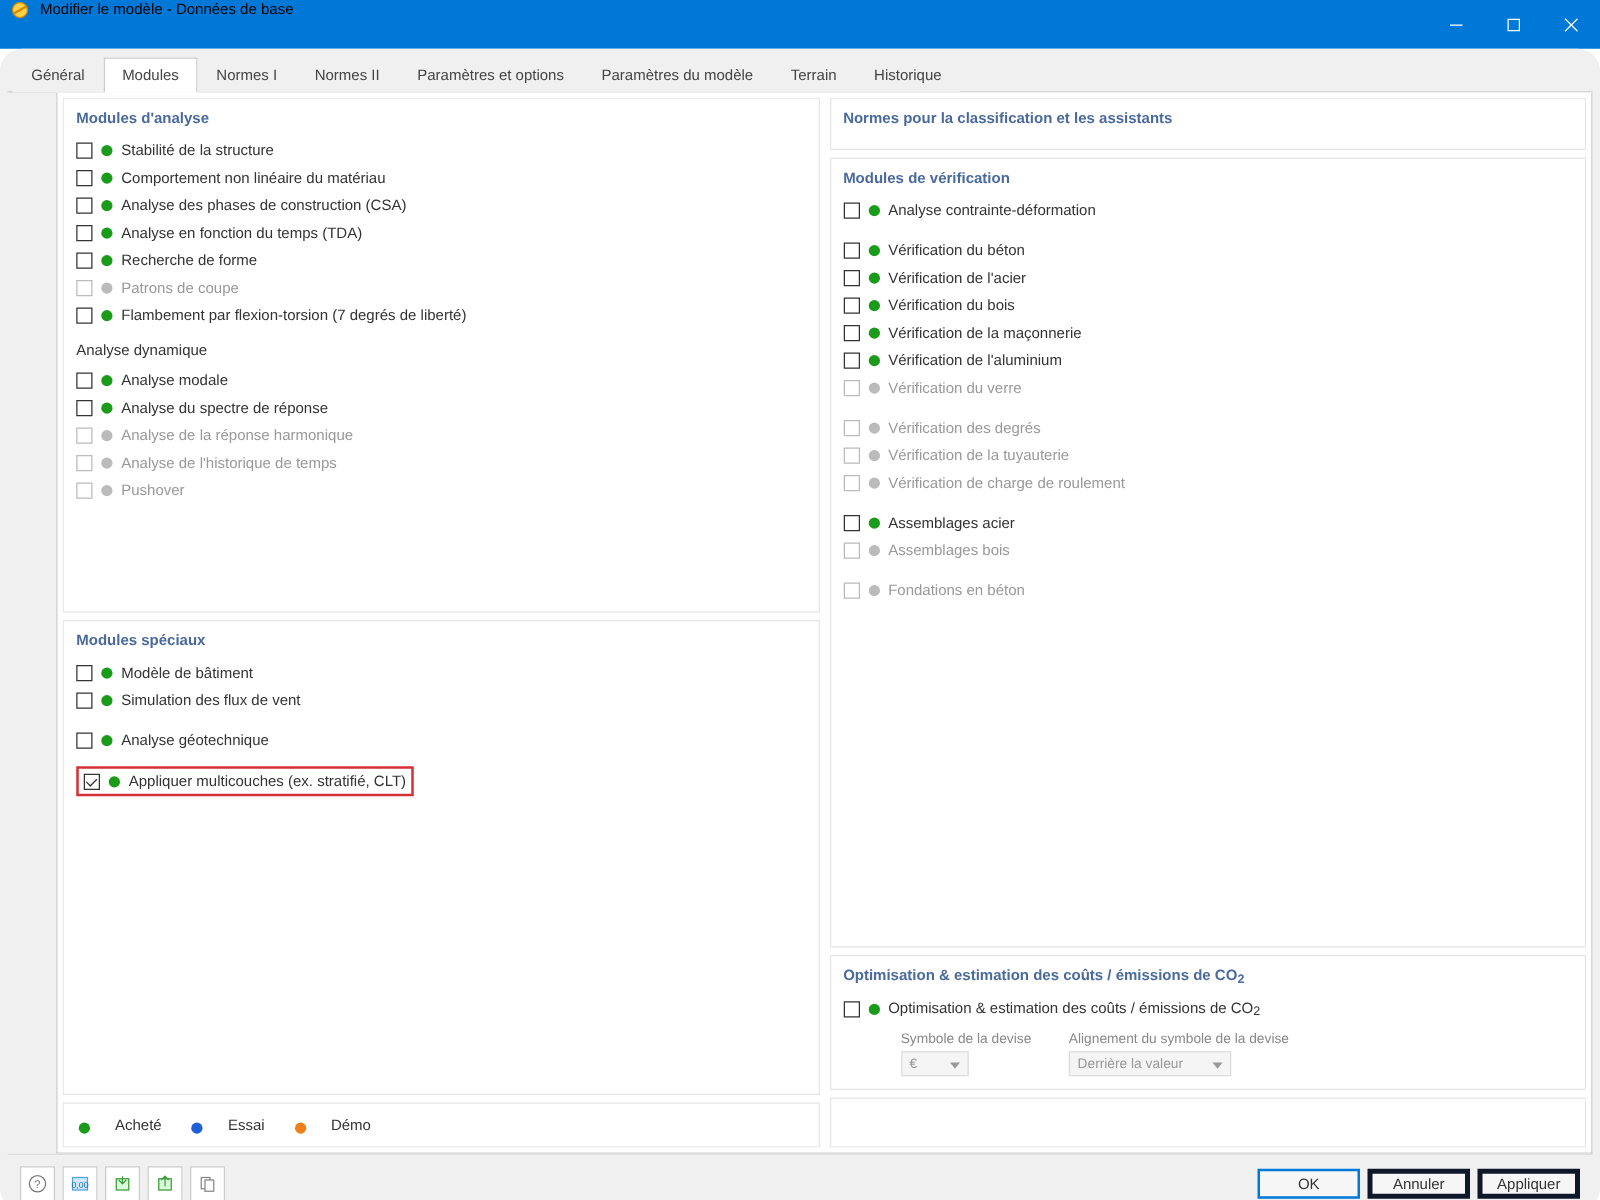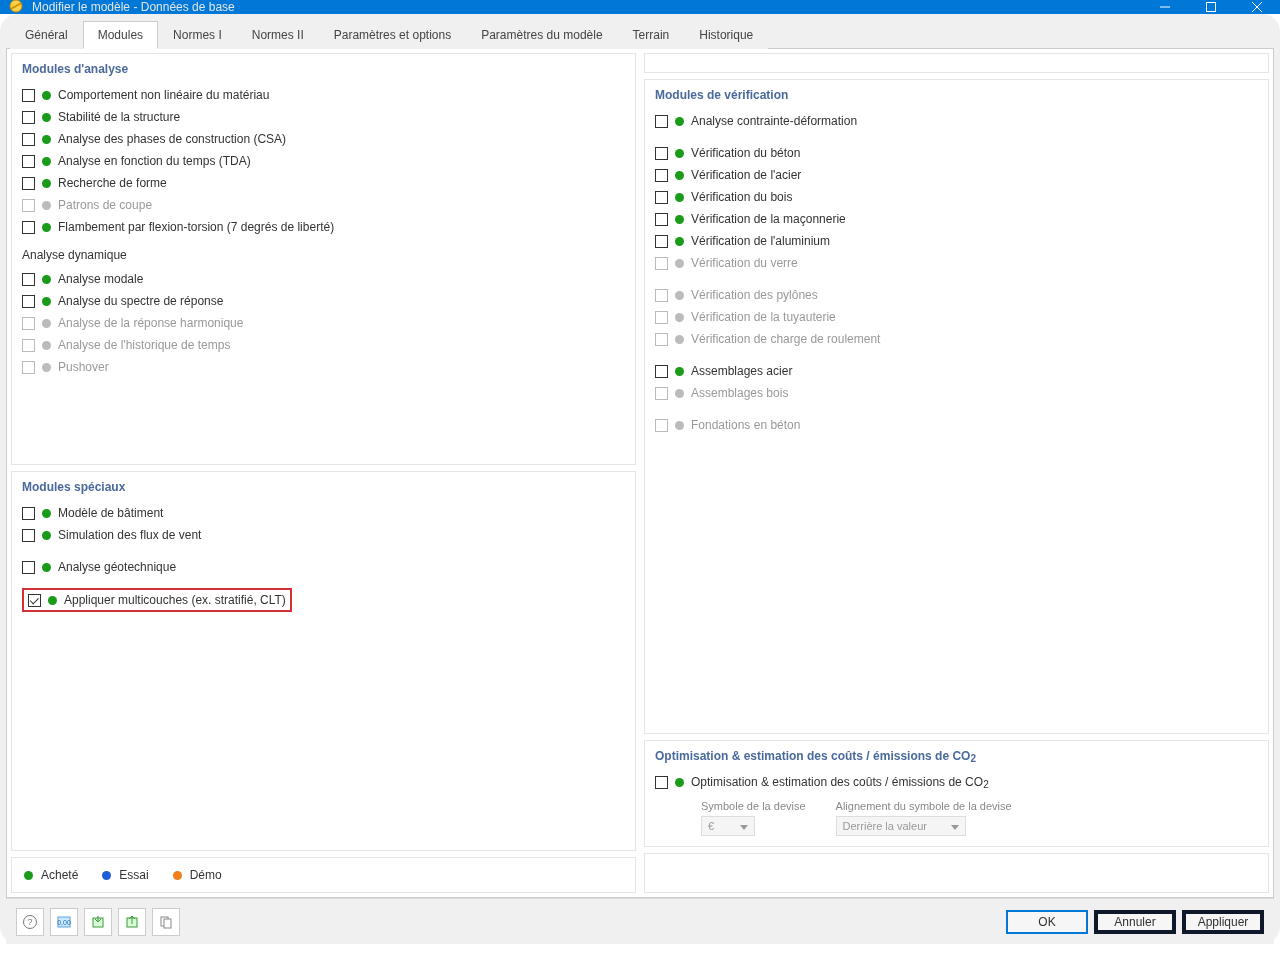--- a/index.html
+++ b/index.html
@@ -1,45 +1,45 @@
 <!DOCTYPE html>
 <html><head>
 <meta charset="utf-8">
 <style>
 * { box-sizing: border-box; margin: 0; padding: 0; }
 body { font-family: "Segoe UI", Tahoma, sans-serif; font-size: 12px; background: #fff; width: 1280px; height: 960px; overflow: hidden; color: #333; }
-.titlebar { background: #0078d7; color: #e5e5e5; height: 14px; display: flex; align-items: flex-end; padding: 0 0 0 8px; }
+.titlebar { background: #0078d7; color: #000000; height: 39px; display: flex; align-items: flex-start; padding: 0 0 0 8px; }
 .titlebar .app-icon { width: 16px; height: 16px; margin-right: 8px; display: inline-flex; align-items: center; justify-content: center; }
 .titlebar .title { flex: 1; font-size: 12px; }
 .winbtns { display: flex; height: 100%; }
 .winbtn { width: 46px; display: flex; align-items: center; justify-content: center; color: #fff; }
 .winbtn svg { width: 12px; height: 12px; stroke: #fff; stroke-width: 1; fill: none; }
 .outer { background: #f0f0f0; padding: 6px 6px 0 6px; height: 930px; display: flex; flex-direction: column; border-radius: 18px; }
 .tabs { display: flex; border-bottom: 1px solid #ccc; padding-left: 4px; }
 .tab { padding: 6px 14px; background: #f0f0f0; color: #444; cursor: default; border: 1px solid transparent; border-bottom: none; position: relative; top: 1px; }
 .tab.active { background: #fff; border: 1px solid #ccc; border-bottom: 1px solid #fff; }
-.content { background: #fff; flex: 1; display: flex; gap: 8px; padding: 4px; border: 1px solid #ccc; border-top: none; overflow: hidden; }
+.content { background: #fff; flex: 1; display: flex; gap: 8px; padding: 4px; border: 1px solid #ccc; border-top: none; overflow: hidden; margin-left: 39px; }
 .col { flex: 1; display: flex; flex-direction: column; gap: 6px; overflow: hidden; }
 .panel { border: 1px solid #e5e5e5; background: #fff; padding: 8px 10px 10px 10px; }
 .panel.flexfill { flex: 1; overflow: auto; }
 .section-title { color: #4a6a9c; font-weight: 600; margin-bottom: 8px; }
 .subhead { color: #333; margin: 10px 0 6px 0; }
 .item { display: flex; align-items: center; gap: 7px; padding: 2px 0; line-height: 18px; }
 .chk { width: 13px; height: 13px; border: 1px solid #333; background: #fff; display: inline-flex; align-items: center; justify-content: center; flex-shrink: 0; }
 .chk.checked::after { content: ""; width: 7px; height: 4px; border-left: 1.5px solid #333; border-bottom: 1.5px solid #333; transform: rotate(-45deg) translate(0px,-1px); }
 .chk.disabled { border-color: #bbb; }
 .dot { width: 9px; height: 9px; border-radius: 50%; flex-shrink: 0; }
 .dot.green { background: #1a9b1a; }
 .dot.blue { background: #1e5ed6; }
 .dot.orange { background: #ef7f1a; }
 .dot.gray { background: #bbb; }
 .item.disabled { color: #999; }
 .highlighted { border: 2px solid #d43036; padding: 1px 4px; display: inline-flex; }
 .legend-strip { border: 1px solid #e5e5e5; background: #fff; padding: 10px 12px; display: flex; gap: 24px; align-items: center; }
-.legend-entry { display: flex; align-items: center; gap: 8px; }
+.legend-entry { display: flex; align-items: flex-end; gap: 20px; }
 .opt-row { display: flex; gap: 30px; margin-top: 6px; margin-left: 46px; }
 .opt-col { display: flex; flex-direction: column; gap: 4px; color: #888; font-size: 11px; }
 .combo { border: 1px solid #ddd; background: #f5f5f5; color: #999; padding: 3px 20px 3px 6px; width: 130px; position: relative; }
 .combo.sm { width: 54px; }
 .combo::after { content: ""; position: absolute; right: 6px; top: 8px; border-left: 4px solid transparent; border-right: 4px solid transparent; border-top: 5px solid #999; }
 .bottombar { height: 46px; background: #f0f0f0; display: flex; align-items: center; padding: 0 10px; gap: 6px; border-top: 1px solid #ddd; }
 .iconbtn { width: 28px; height: 28px; border: 1px solid #ccc; background: #fff; display: flex; align-items: center; justify-content: center; }
 .spacer { flex: 1; }
 .btn { min-width: 82px; height: 24px; border: 4px solid #0f172a; background: #f6f6f6; display: flex; align-items: center; justify-content: center; padding: 0 10px; }
 .btn.primary { border: 2px solid #0078d7; }
@@ -89,26 +89,26 @@
     </div>
 
   <div class="content">
     <div class="col">
       <div class="panel flexfill">
         <div class="section-title">Modules d'analyse</div>
         <div id="ana-items">
             <div class="item">
               <span class="chk"></span>
               <span class="dot green"></span>
+              <span>Stabilité de la structure</span>
+            </div>
+            <div class="item">
+              <span class="chk"></span>
+              <span class="dot green"></span>
               <span>Comportement non linéaire du matériau</span>
-            </div>
-            <div class="item">
-              <span class="chk"></span>
-              <span class="dot green"></span>
-              <span>Stabilité de la structure</span>
             </div>
             <div class="item">
               <span class="chk"></span>
               <span class="dot green"></span>
               <span>Analyse des phases de construction (CSA)</span>
             </div>
             <div class="item">
               <span class="chk"></span>
               <span class="dot green"></span>
               <span>Analyse en fonction du temps (TDA)</span>
@@ -189,20 +189,21 @@
           </div>
         <div class="legend-entry">
             <span class="dot orange"></span>
             <span>Démo</span>
           </div>
       </div>
     </div>
 
     <div class="col">
       <div class="panel">
+        <div class="section-title">Normes pour la classification et les assistants</div>
       </div>
       <div class="panel flexfill">
         <div class="section-title">Modules de vérification</div>
         <div id="ver-top">
             <div class="item">
               <span class="chk"></span>
               <span class="dot green"></span>
               <span>Analyse contrainte-déformation</span>
             </div>
           </div>
@@ -237,21 +238,21 @@
               <span class="chk disabled"></span>
               <span class="dot gray"></span>
               <span>Vérification du verre</span>
             </div>
           </div>
         <div style="height:10px"></div>
         <div id="ver-g2">
             <div class="item disabled">
               <span class="chk disabled"></span>
               <span class="dot gray"></span>
-              <span>Vérification des pylônes</span>
+              <span>Vérification des degrés</span>
             </div>
             <div class="item disabled">
               <span class="chk disabled"></span>
               <span class="dot gray"></span>
               <span>Vérification de la tuyauterie</span>
             </div>
             <div class="item disabled">
               <span class="chk disabled"></span>
               <span class="dot gray"></span>
               <span>Vérification de charge de roulement</span>

